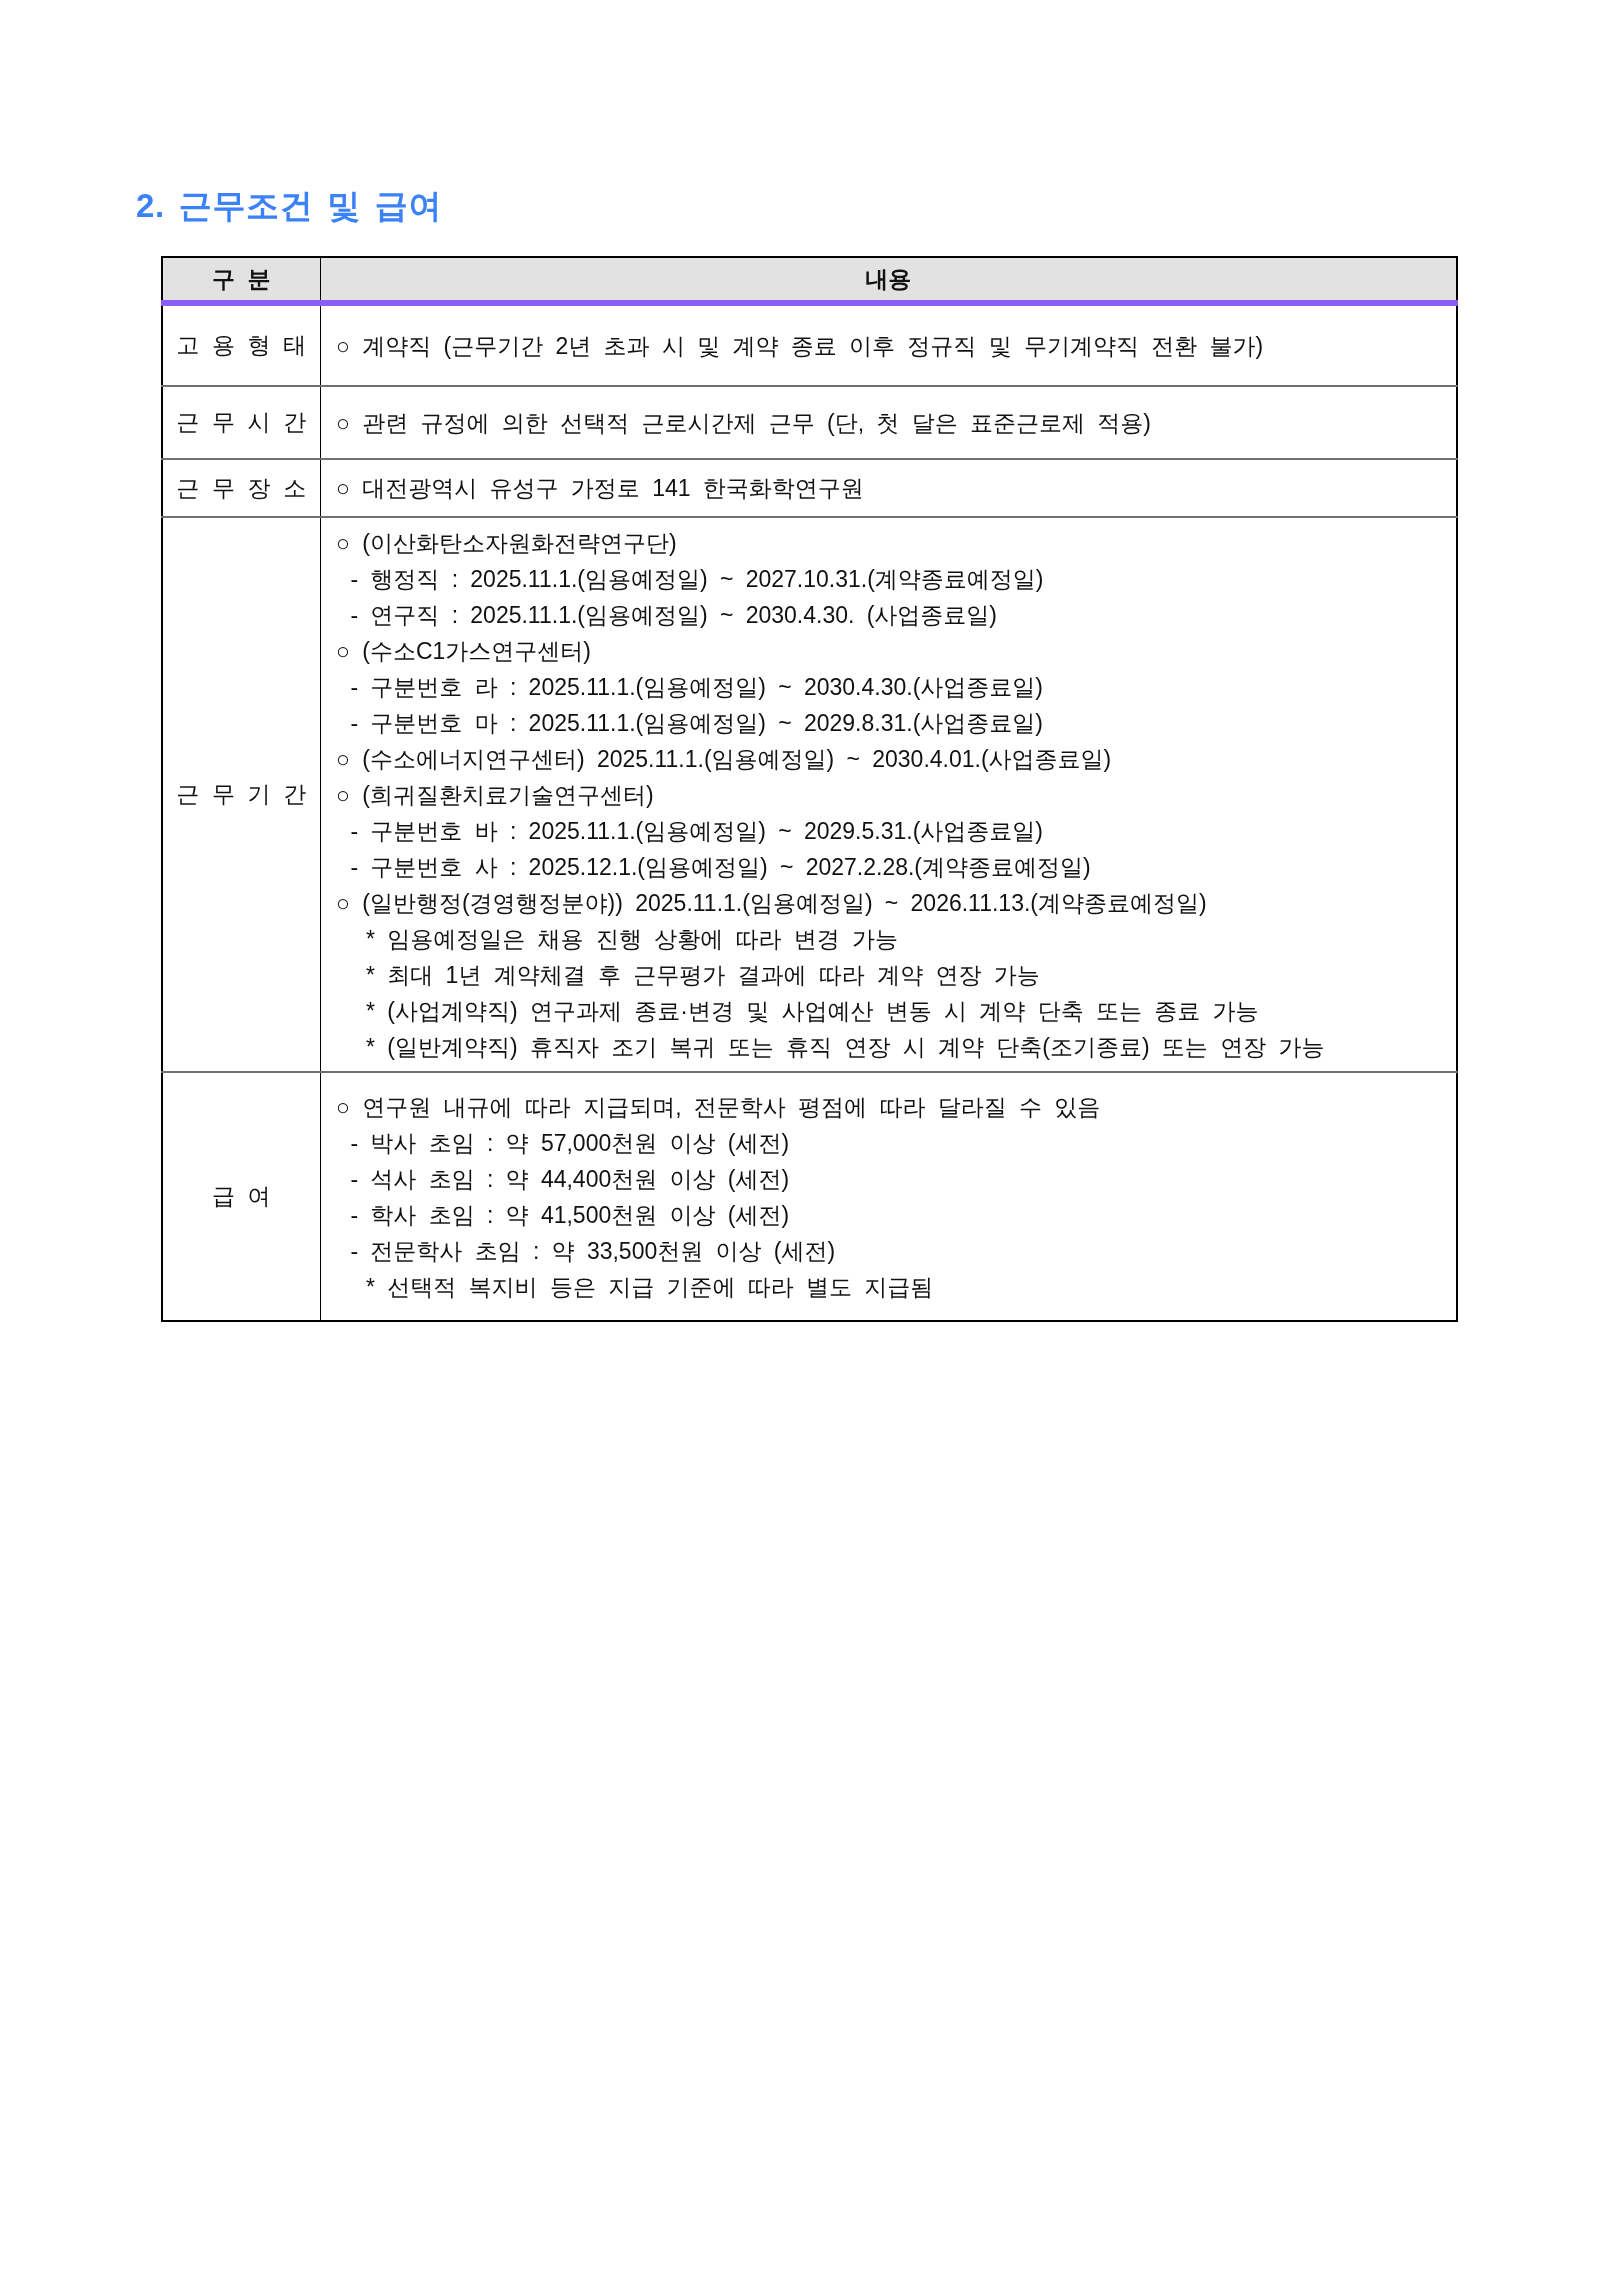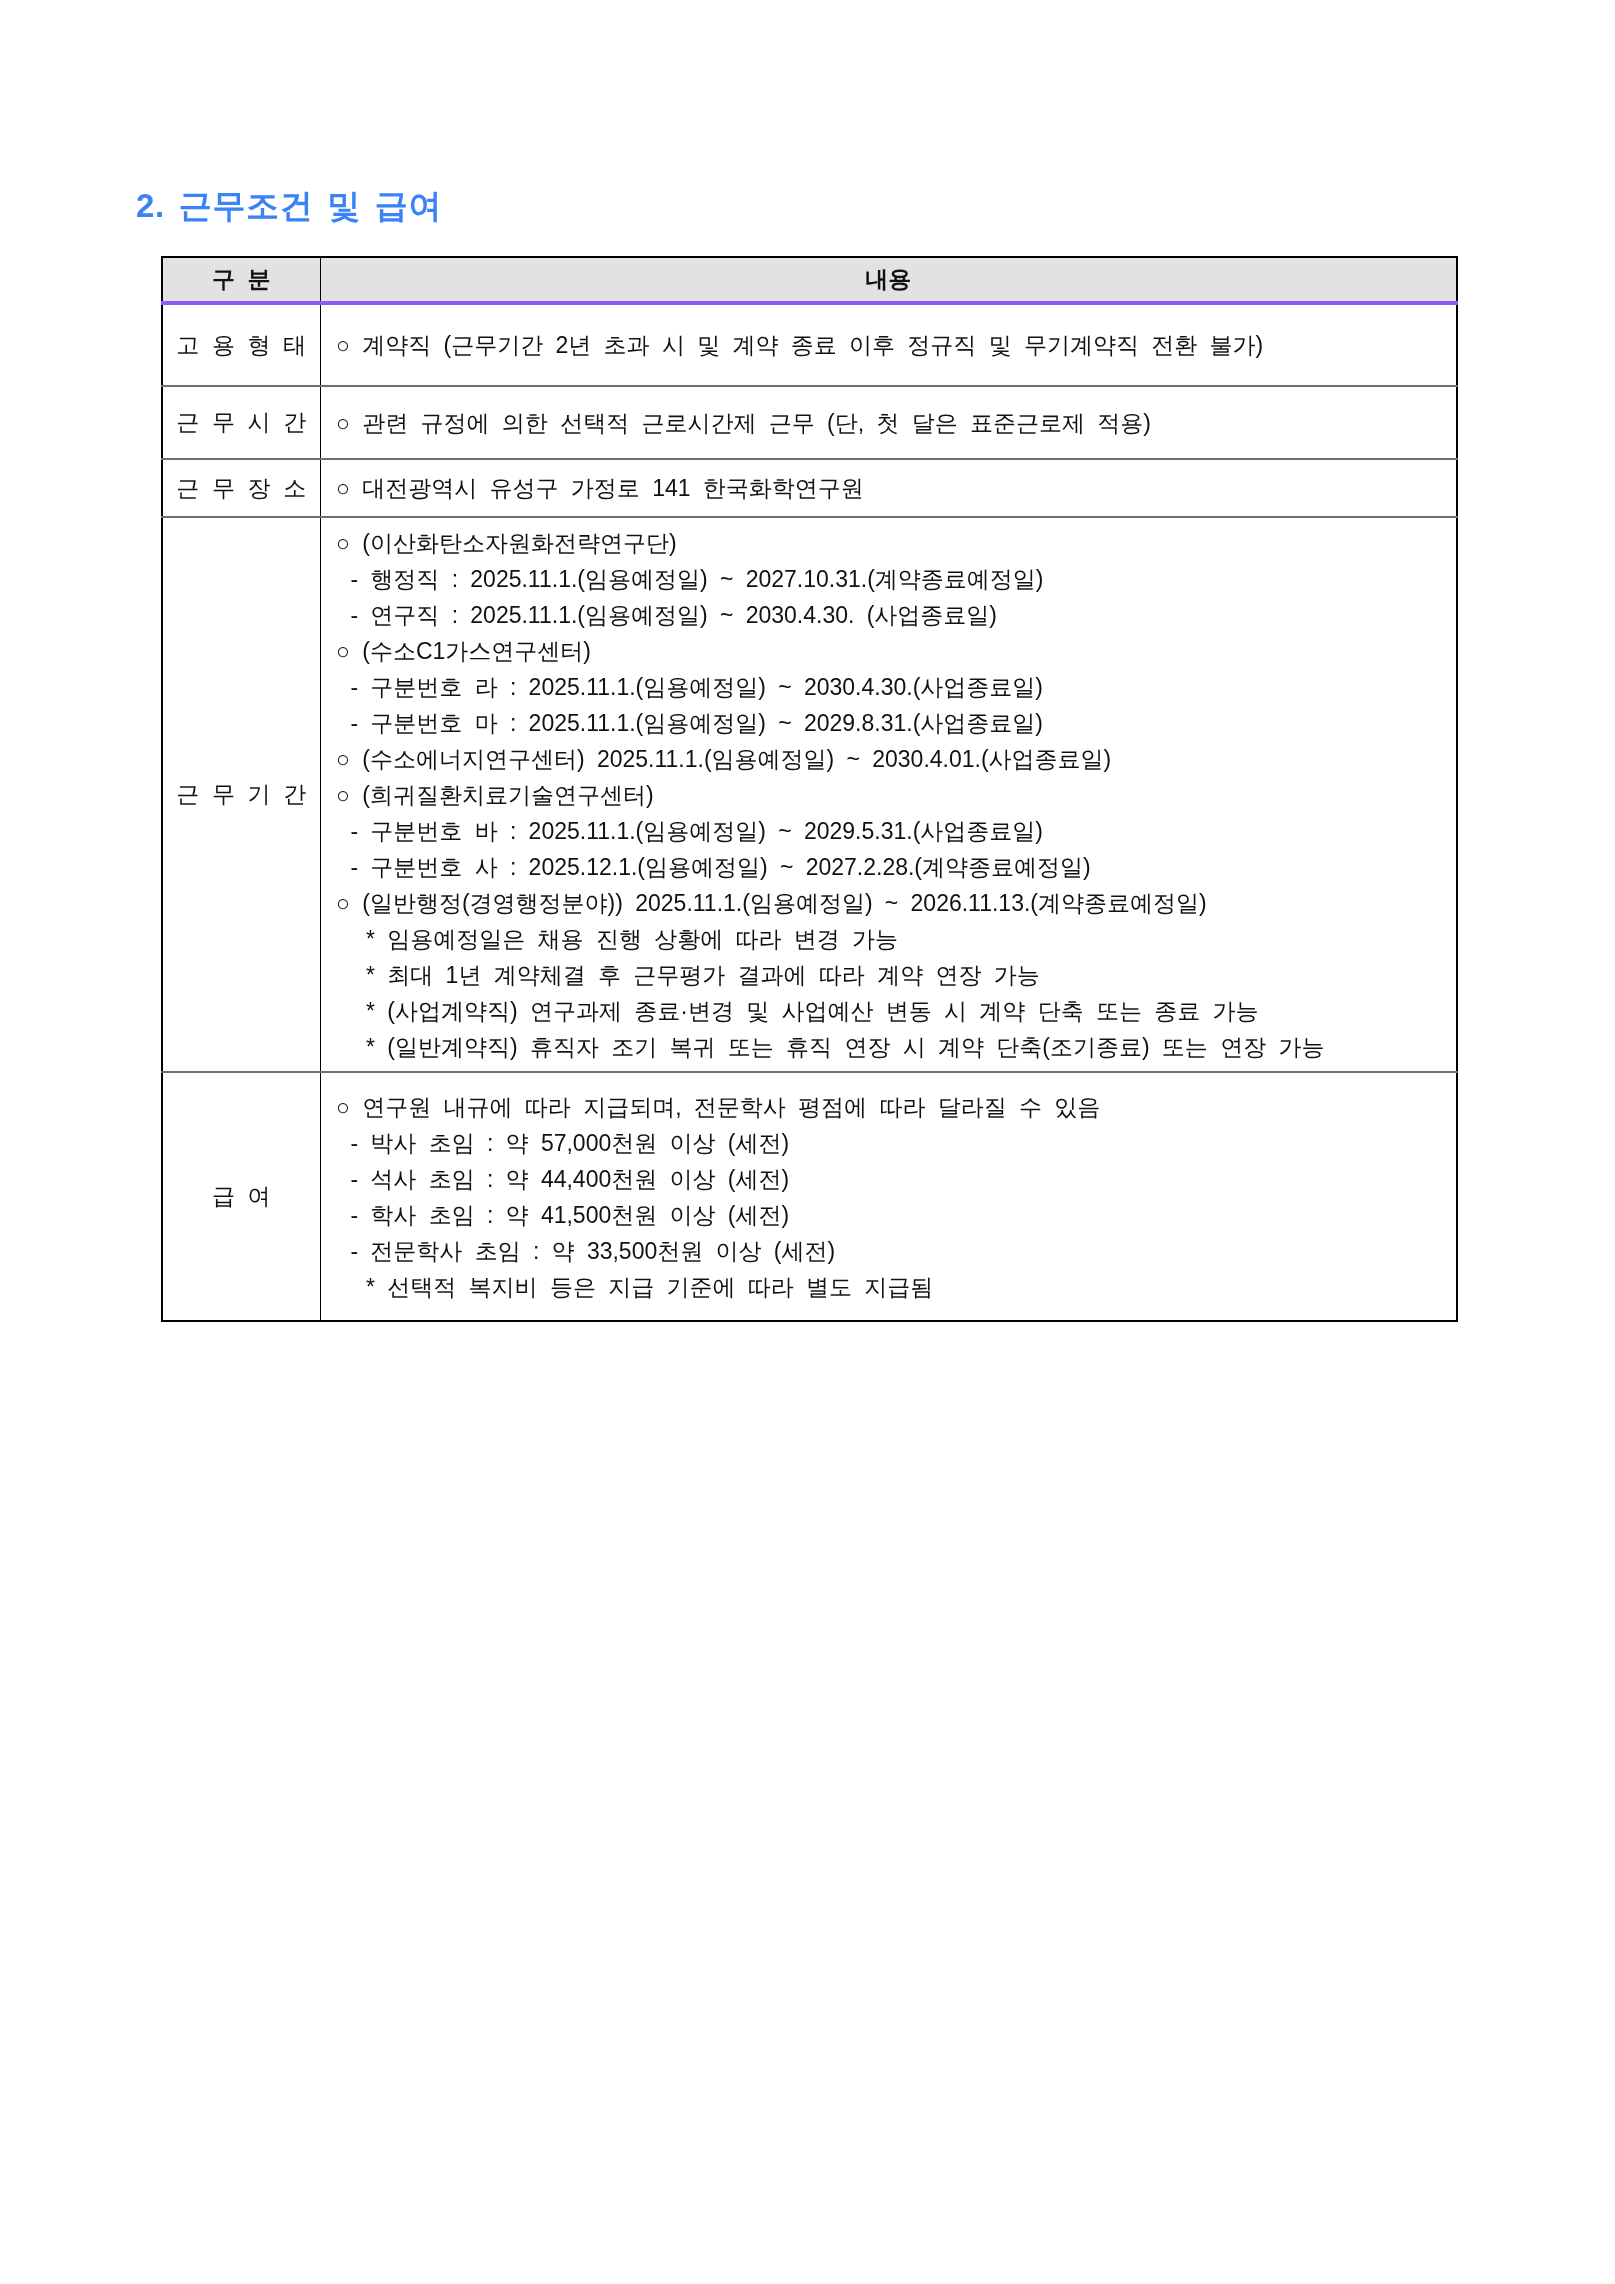--- a/index.html
+++ b/index.html
@@ -39,21 +39,21 @@
     font-weight:normal;
     color:#111111;
     vertical-align:middle;
     overflow:hidden;
   }
   thead tr{height:46px;}
   thead th{
     background:#e2e2e2;
     text-align:center;
     font-weight:bold;
-    border-bottom:4px solid #8b5cf6;
+    border-bottom:6px solid #8b5cf6;
   }
   tbody td{border-top:2px solid #707070;}
   tbody tr:first-child td{border-top:2px solid #000000;}
   tbody tr:nth-child(1){height:83px;}
   tbody tr:nth-child(2){height:73px;}
   tbody tr:nth-child(3){height:58px;}
   tbody tr:nth-child(4){height:555px;}
   tbody tr:nth-child(5){height:249px;}
   td.label-cell{text-align:center;}
   .spread{letter-spacing:0.55em;margin-right:-0.55em;}

